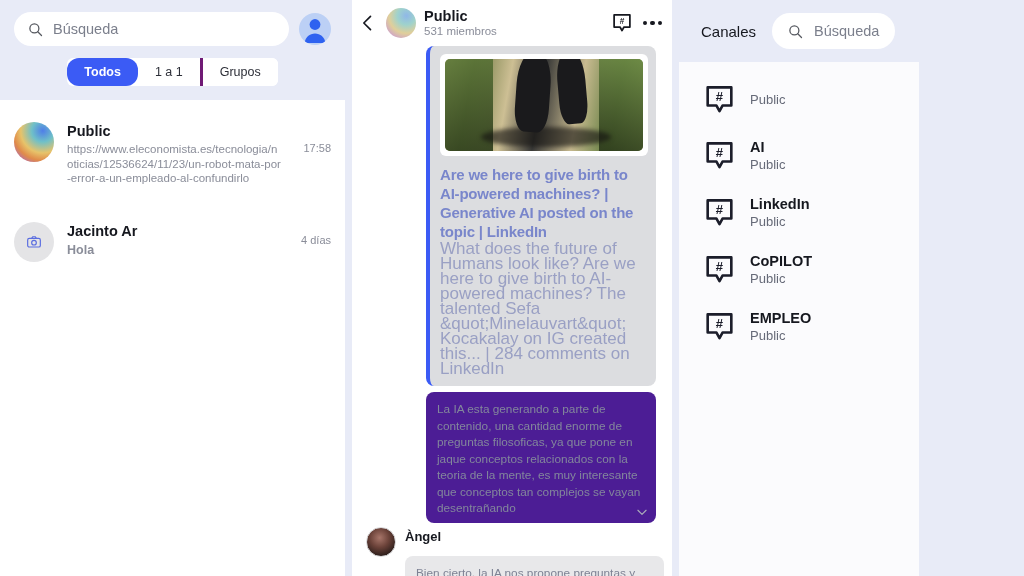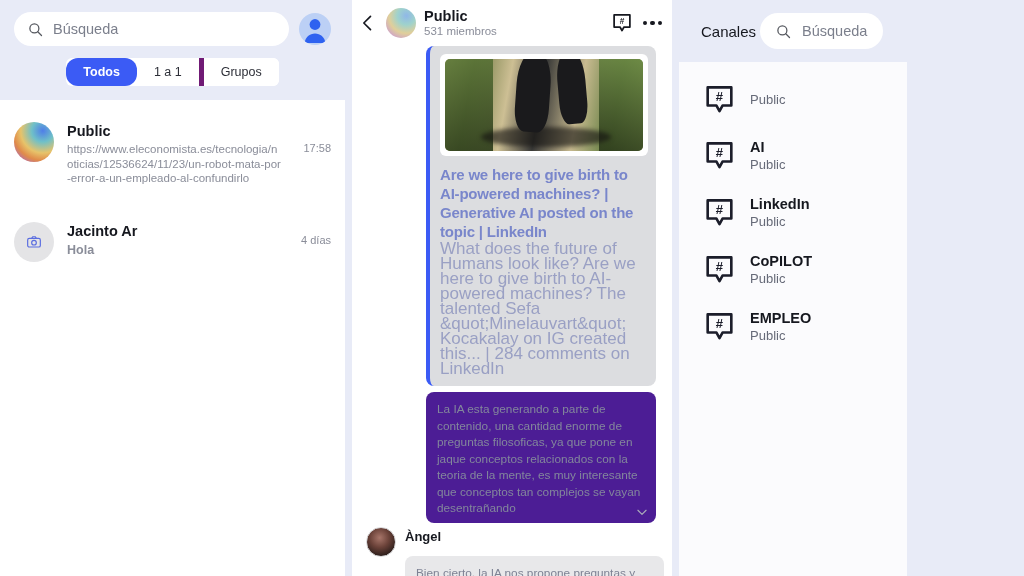--- a/index.html
+++ b/index.html
@@ -22,21 +22,21 @@
   .search-box .txt { color: #7b7f8c; font-size: 14.5px; }
   .mag { width: 15px; height: 15px; flex: none; }
   .profile-av {
     width: 32px; height: 32px; border-radius: 50%; background: #bcd0f5;
     display: flex; align-items: flex-end; justify-content: center; overflow: hidden; flex: none;
   }
   .tabs { display: flex; justify-content: center; margin-top: 12px; }
   .tabgroup { display: flex; background: #ffffff; border-radius: 6px; overflow: hidden; }
   .tab {
     font-size: 12.5px; color: #2d2f38; padding: 7px 17px; background: #ffffff;
-    border-right: 5px solid #701a75; white-space: nowrap;
+    border-right: 3px solid #701a75; white-space: nowrap;
   }
   .tab:last-child { border-right: none; }
   .tab.active { background: #3b5bf5; color: #ffffff; font-weight: bold; border-radius: 12px; border-right: none; }
 
   .chat-list { background: #ffffff; height: 476px; padding-top: 12px; }
   .chat-item { display: flex; padding: 10px 14px 10px 14px; gap: 13px; align-items: flex-start; }
   .chat-av { width: 40px; height: 40px; border-radius: 50%; flex: none; overflow: hidden; }
   .av-globe {
     background: radial-gradient(circle at 72% 22%, #4f7ee8 0%, #6fc0c8 26%, #e7c36a 52%, #e08b4a 70%, #b06bb8 88%, #8a5fb0 100%);
   }
@@ -101,21 +101,21 @@
   .msg-av {
     width: 30px; height: 30px; border-radius: 50%; flex: none; margin-left: 6px;
     background: radial-gradient(circle at 45% 35%, #a8766a 0%, #6b4239 40%, #2a1d1a 78%, #141010 100%);
     border: 1px solid #d8d8da;
   }
   .msg-col { flex: 1; min-width: 0; }
   .msg-sender { font-size: 13px; font-weight: bold; color: #16181f; margin-bottom: 12px; margin-top: 2px; }
 
   
   .right-panel { flex: 1; height: 576px; background: #e8ebf7; display: flex; flex-direction: column; }
-  .right-header { height: 62px; display: flex; align-items: center; gap: 4px; padding: 0 24px 0 22px; background: #e8ebf7; }
+  .right-header { height: 62px; display: flex; align-items: center; gap: 16px; padding: 0 24px 0 22px; background: #e8ebf7; }
   .right-title { font-size: 15px; color: #16181f; flex: none; }
   .right-search {
     flex: 1; height: 36px; background: #ffffff; border-radius: 18px;
     display: flex; align-items: center; padding: 0 16px; gap: 11px;
   }
   .right-search .txt { color: #7b7f8c; font-size: 14.5px; }
   .channels { flex: 1; background: #fbfbfd; padding-top: 10px; }
   .channel-item { display: flex; align-items: center; gap: 14px; padding: 11px 24px; }
   .ch-icon { width: 33px; height: 33px; flex: none; }
   .ch-col { min-width: 0; }

